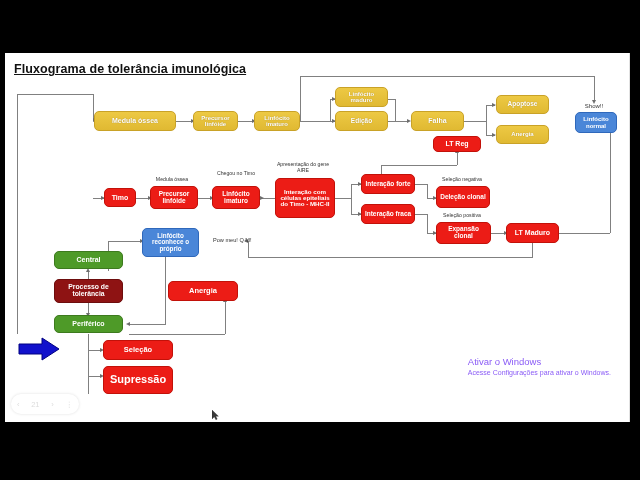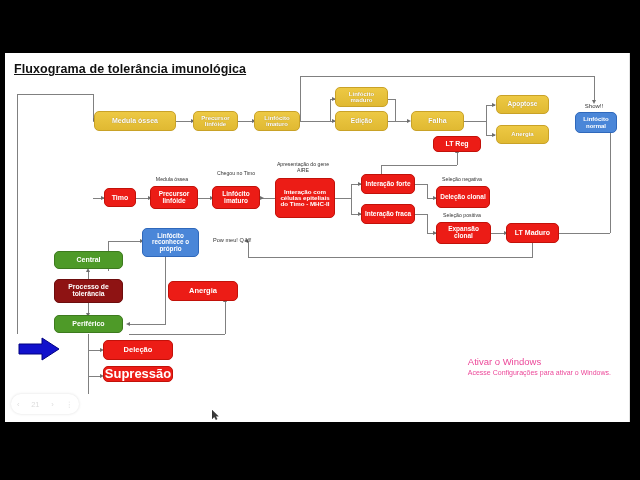--- a/index.html
+++ b/index.html
@@ -24,21 +24,21 @@
   .ln{position:absolute;background:#808080;}
   .hl{height:1px;}
   .vl{width:1px;}
   .arw{position:absolute;width:0;height:0;}
   .ar{border-top:2.5px solid transparent;border-bottom:2.5px solid transparent;border-left:4px solid #6e6e6e;}
   .al{border-top:2.5px solid transparent;border-bottom:2.5px solid transparent;border-right:4px solid #6e6e6e;}
   .ad{border-left:2.5px solid transparent;border-right:2.5px solid transparent;border-top:4px solid #6e6e6e;}
   .au{border-left:2.5px solid transparent;border-right:2.5px solid transparent;border-bottom:4px solid #6e6e6e;}
 
   #bigarrow{position:absolute;left:13px;top:283px;width:42px;height:26px;}
-  #wm{position:absolute;right:18px;bottom:46px;text-align:left;color:#ec4899;}
+  #wm{position:absolute;right:18px;bottom:46px;text-align:left;color:#8b5cf6;}
   #wm .w1{font-size:9.5px;}
   #wm .w2{font-size:7px;margin-top:2px;}
   #pager{position:absolute;left:6px;bottom:8px;height:20px;width:68px;background:#fff;
          border-radius:10px;box-shadow:0 0 3px rgba(0,0,0,.13);display:flex;align-items:center;
          justify-content:space-around;color:#c9c9c9;font-size:7.5px;}
   #pager span{opacity:.65;}
   #cursor{position:absolute;left:207px;top:357px;width:7px;height:10px;}
 </style>
 </head>
 <body>
@@ -234,23 +234,23 @@
     <div class="node darkred" style="left:49px;top:226px;width:69px;height:24px;font-size:6.8px;">
       <span>Processo de tolerância</span>
     </div>
     <div class="node green" style="left:49px;top:262px;width:69px;height:18px;font-size:7px;">
       <span>Periférico</span>
     </div>
     <div class="node red" style="left:163px;top:228px;width:70px;height:20px;font-size:7.5px;">
       <span>Anergia</span>
     </div>
     <div class="node red" style="left:98px;top:287px;width:70px;height:20px;font-size:7.5px;">
-      <span>Deleção</span>
-    </div>
-    <div class="node red" style="left:98px;top:313px;width:70px;height:16px;font-size:13px;">
+      <span>Seleção</span>
+    </div>
+    <div class="node red" style="left:98px;top:313px;width:70px;height:28px;font-size:11px;">
       <span>Supressão</span>
     </div>
 
     <svg id="bigarrow" viewBox="0 0 42 26">
       <polygon points="1,8 24,8 24,2 41,13 24,24 24,18 1,18" fill="#1111cc" stroke="#000080" stroke-width="1"></polygon>
     </svg>
 
     <div id="wm">
       <div class="w1">Ativar o Windows</div>
       <div class="w2">Acesse Configurações para ativar o Windows.</div>

